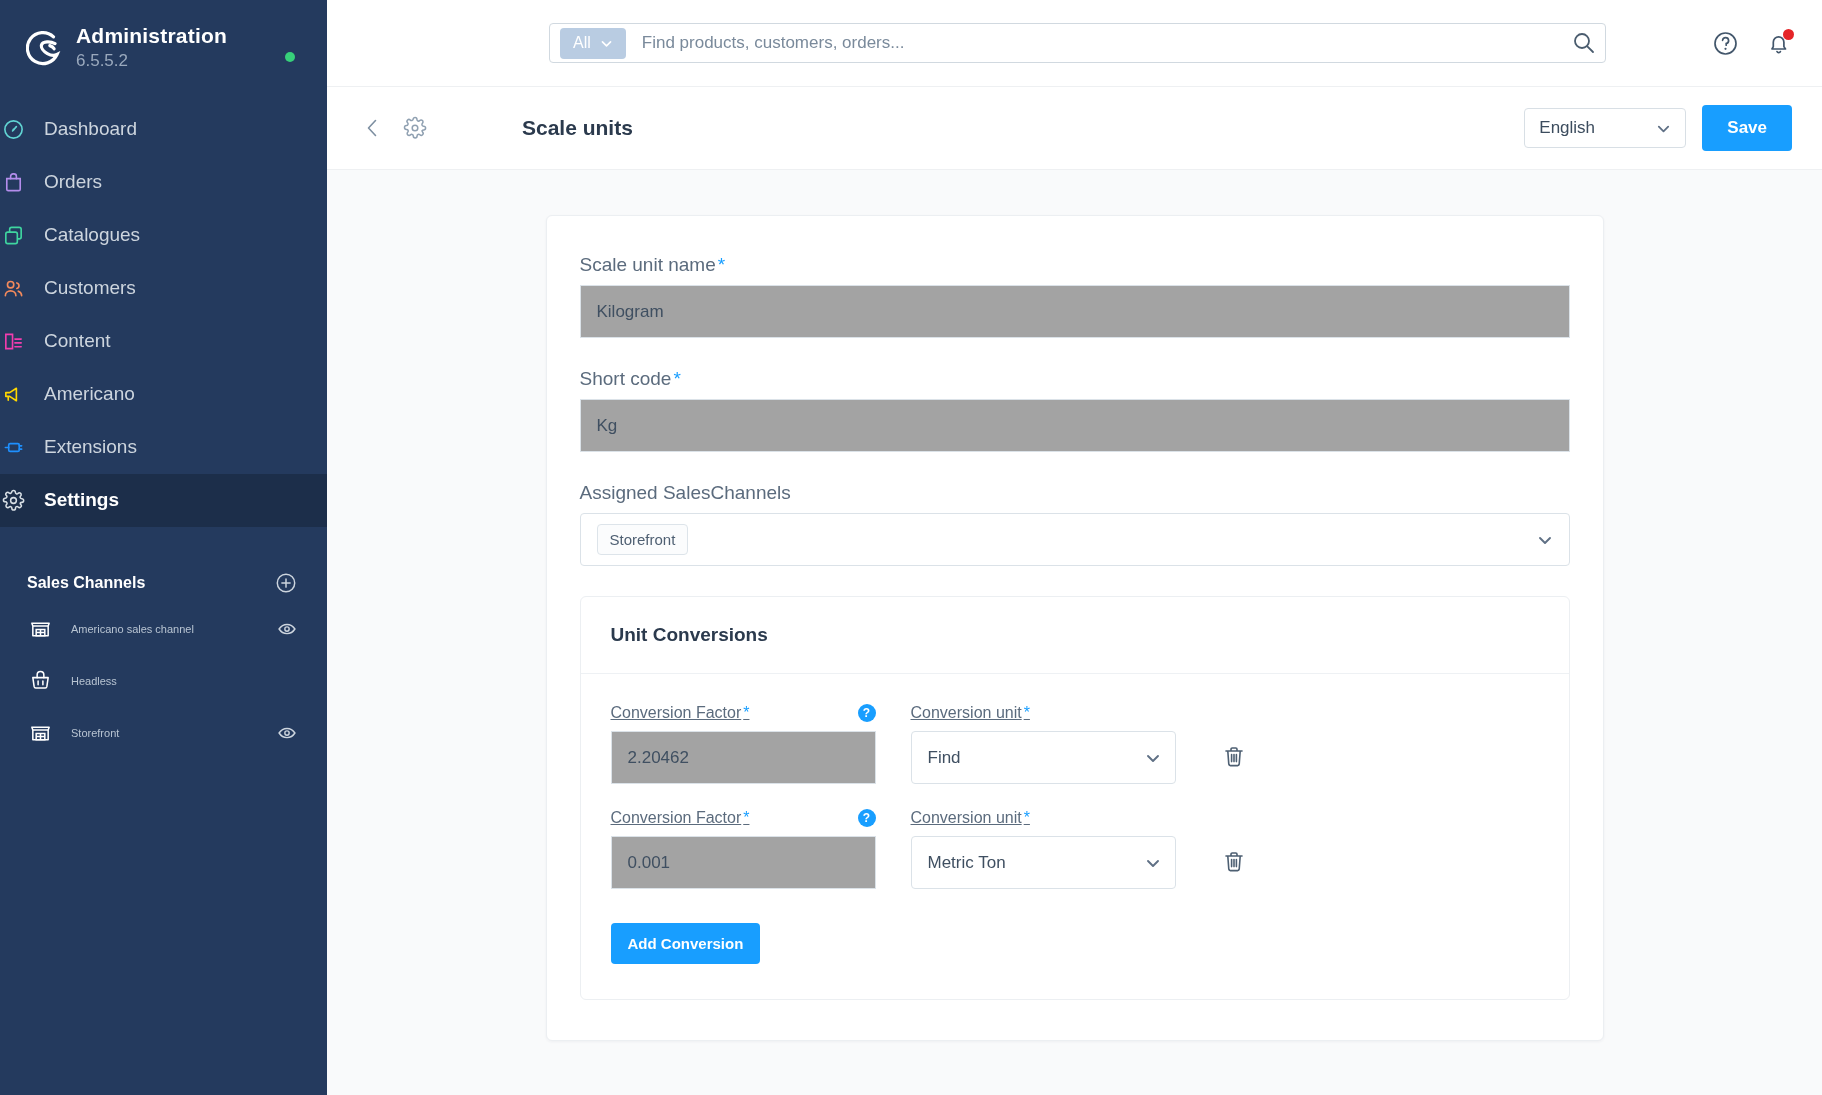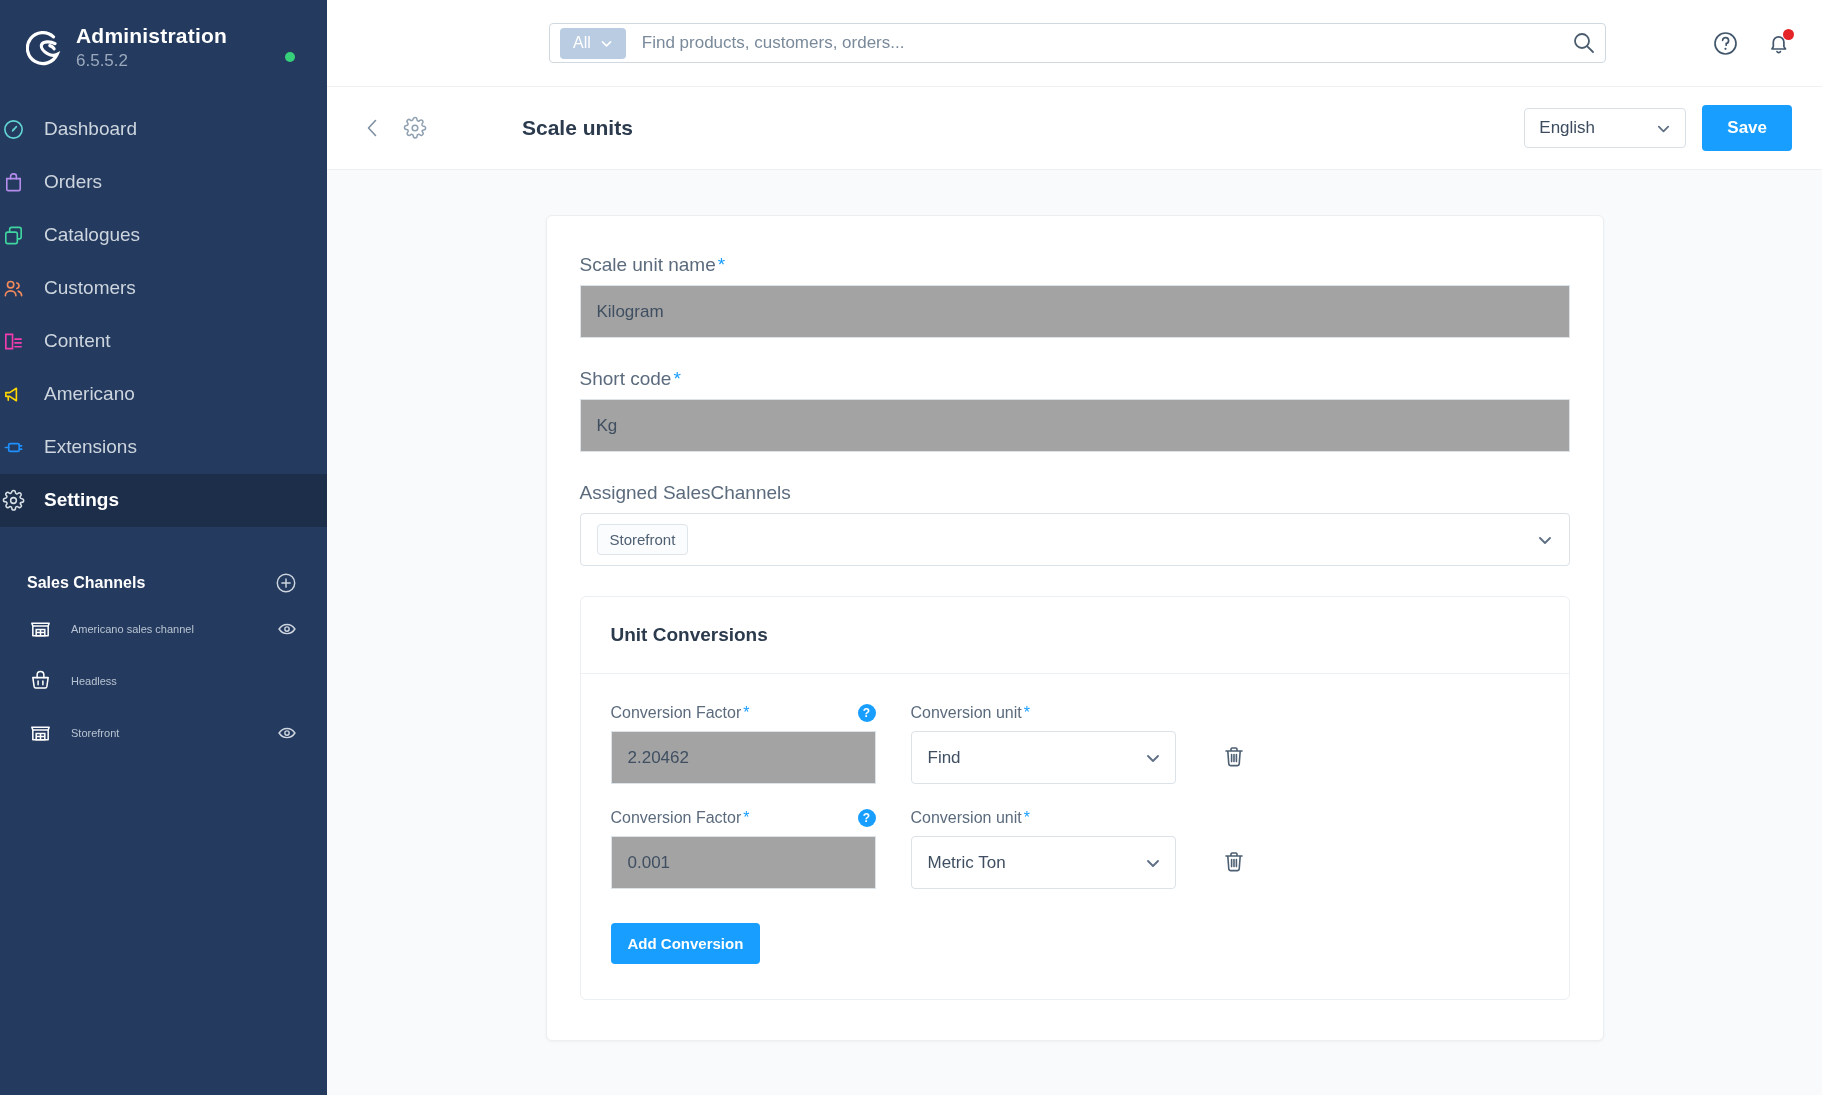--- a/index.html
+++ b/index.html
@@ -146,21 +146,21 @@
   }
   .subcard-head {
     padding: 27px 30px; border-bottom: 1px solid #eef1f4;
     font-size: 19px; font-weight: bold; color: #2b3a4d;
   }
   .subcard-body { padding: 30px 30px 35px 30px; }
   .conv-row { display: flex; align-items: flex-end; gap: 35px; margin-bottom: 25px; }
   .conv-col-factor { width: 265px; flex: 0 0 265px; }
   .conv-col-unit { width: 265px; flex: 0 0 265px; }
   .conv-label-line { display: flex; align-items: center; margin-bottom: 9px; }
-  .conv-label { font-size: 16px; color: #5b6b7d; }
+  .conv-label { font-size: 16px; color: #5b6b7d; text-decoration: underline; }
   .help-badge {
     width: 18px; height: 18px; border-radius: 50%;
     background: #189eff; color: #fff;
     font-size: 12px; font-weight: bold;
     display: flex; align-items: center; justify-content: center;
     margin-left: auto; cursor: pointer;
   }
   .select-box {
     width: 100%; height: 53px;
     border: 1px solid #dbe2e8; border-radius: 4px;

